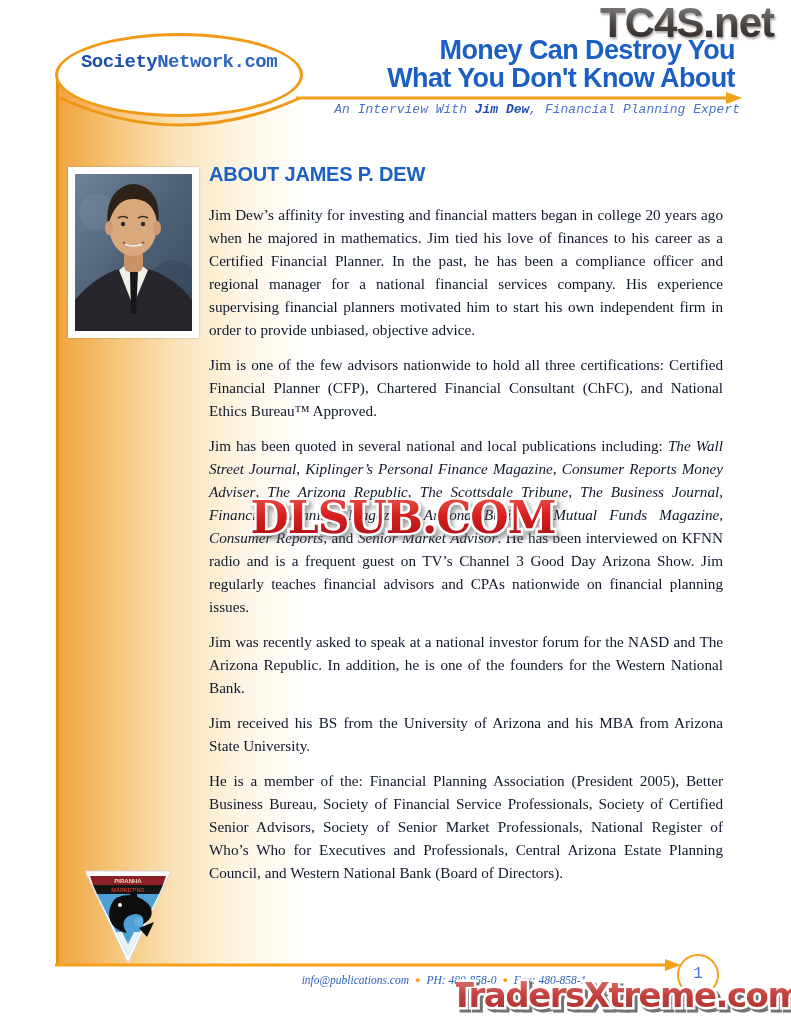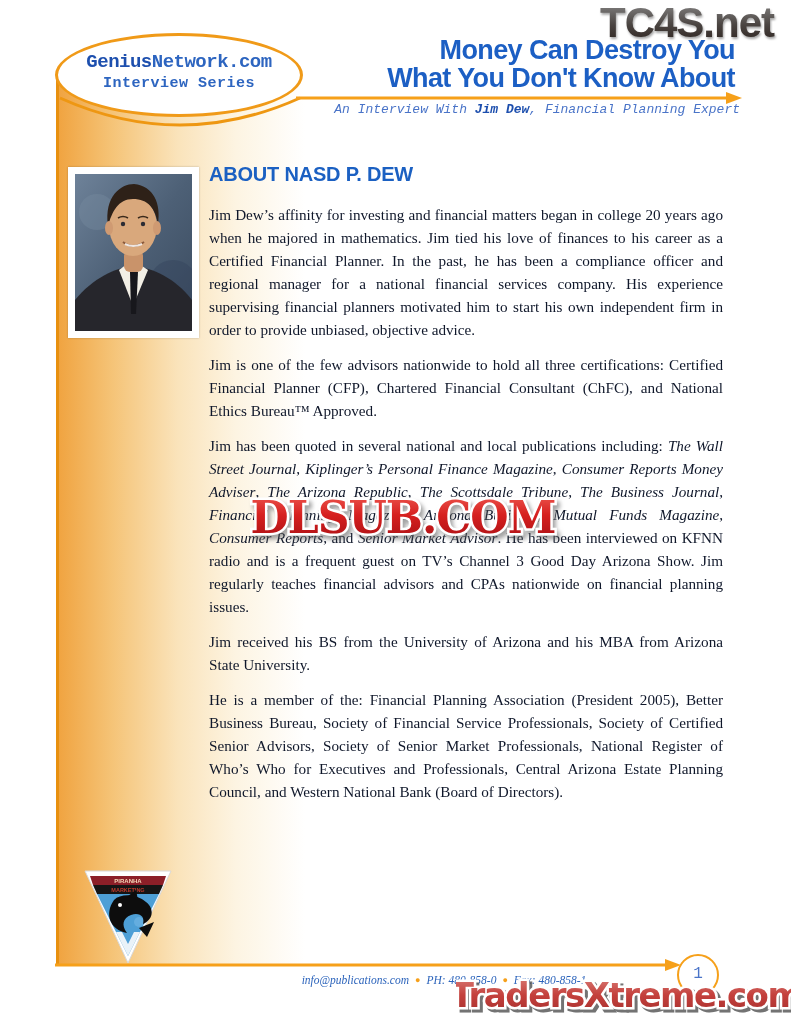--- a/index.html
+++ b/index.html
@@ -55,22 +55,21 @@
 
 <div class="page">
 
   <div class="side-bar"></div>
 
   <svg class="cyl-arc" width="360" height="160" viewBox="0 0 360 160">
     <path d="M 60 98 Q 180 152 300 98" fill="none" stroke="#ee9712" stroke-width="3"></path>
   </svg>
 
   <div class="oval">
-    <div class="oval-line1"><span class="g-bold">Genius</span><span class="g-rest">Network.com</span></div>
-    <div class="oval-line2">Interview Series</div>
+    <div class="oval-line1"><span class="g-bold">Society</span><span class="g-rest">Network.com</span></div>
   </div>
 
   <div class="title">
     <div>Money Can Destroy You</div>
     <div>What You Don't Know About</div>
   </div>
 
   <svg class="header-arrow" width="448" height="16" viewBox="0 0 448 16" style="left:296px;top:90px;">
     <line x1="0" y1="8" x2="432" y2="8" stroke="#f6a01a" stroke-width="3"></line>
     <polygon points="430,2 446,8 430,14" fill="#f6a01a"></polygon>
@@ -114,25 +113,26 @@
       <circle cx="48" cy="50" r="2.2" fill="#2c2c34"></circle>
       <circle cx="68" cy="50" r="2.2" fill="#2c2c34"></circle>
       <path d="M 43 44 Q 48 41 53 44" stroke="#3a2a1c" stroke-width="1.6" fill="none"></path>
       <path d="M 63 44 Q 68 41 73 44" stroke="#3a2a1c" stroke-width="1.6" fill="none"></path>
       <path d="M 48 68 Q 58 76 69 68" stroke="#8a5a3c" stroke-width="2" fill="none"></path>
       <path d="M 50 70 Q 58 74 67 70" stroke="#fff" stroke-width="2" fill="none" opacity="0.85"></path>
     </svg>
   </div>
 
   <div class="content">
-    <h2 class="heading">ABOUT NASD P. DEW</h2>
+    <h2 class="heading">ABOUT JAMES P. DEW</h2>
     <div>
         <p class="para"><span>Jim Dew’s affinity for investing and financial matters began in college 20 years ago when he majored in mathematics.  Jim tied his love of finances to his career as a Certified Financial Planner.  In the past, he has been a compliance officer and regional manager for a national financial services company.  His experience supervising financial planners motivated him to start his own independent firm in order to provide unbiased, objective advice.</span></p>
         <p class="para"><span>Jim is one of the few advisors nationwide to hold all three certifications: Certified Financial Planner (CFP), Chartered Financial Consultant (ChFC), and National Ethics Bureau™ Approved.</span></p>
         <p class="para"><span>Jim has been quoted in several national and local publications including:  </span><i>The Wall Street Journal</i><span>, </span><i>Kiplinger’s Personal Finance Magazine</i><span>, </span><i>Consumer Reports Money Adviser</i><span>, </span><i>The Arizona Republic</i><span>, </span><i>The Scottsdale Tribune</i><span>, </span><i>The Business Journal</i><span>, </span><i>Financial Planning Magazine</i><span>, </span><i>Arizona Business</i><span>, </span><i>Mutual Funds Magazine</i><span>, </span><i>Consumer Reports</i><span>, and </span><i>Senior Market Advisor</i><span>.  He has been interviewed on KFNN radio and is a frequent guest on TV’s Channel 3 Good Day Arizona Show.  Jim regularly teaches financial advisors and CPAs nationwide on financial planning issues.</span></p>
+        <p class="para"><span>Jim was recently asked to speak at a national investor forum for the NASD and The Arizona Republic.  In addition, he is one of the founders for the Western National Bank.</span></p>
         <p class="para"><span>Jim received his BS from the University of Arizona and his MBA from Arizona State University.</span></p>
         <p class="para"><span>He is a member of the:  Financial Planning Association (President 2005), Better Business Bureau, Society of Financial Service Professionals, Society of Certified Senior Advisors, Society of Senior Market Professionals, National Register of Who’s Who for Executives and Professionals, Central Arizona Estate Planning Council, and Western National Bank (Board of Directors).</span></p>
       </div>
   </div>
 
   <svg class="wm-mid" width="310" height="62" viewBox="0 0 310 62">
     <defs>
       <linearGradient id="gMid" x1="0" y1="0" x2="0" y2="1">
         <stop offset="0" stop-color="#ef5b52"></stop>
         <stop offset="0.45" stop-color="#d6201f"></stop>

